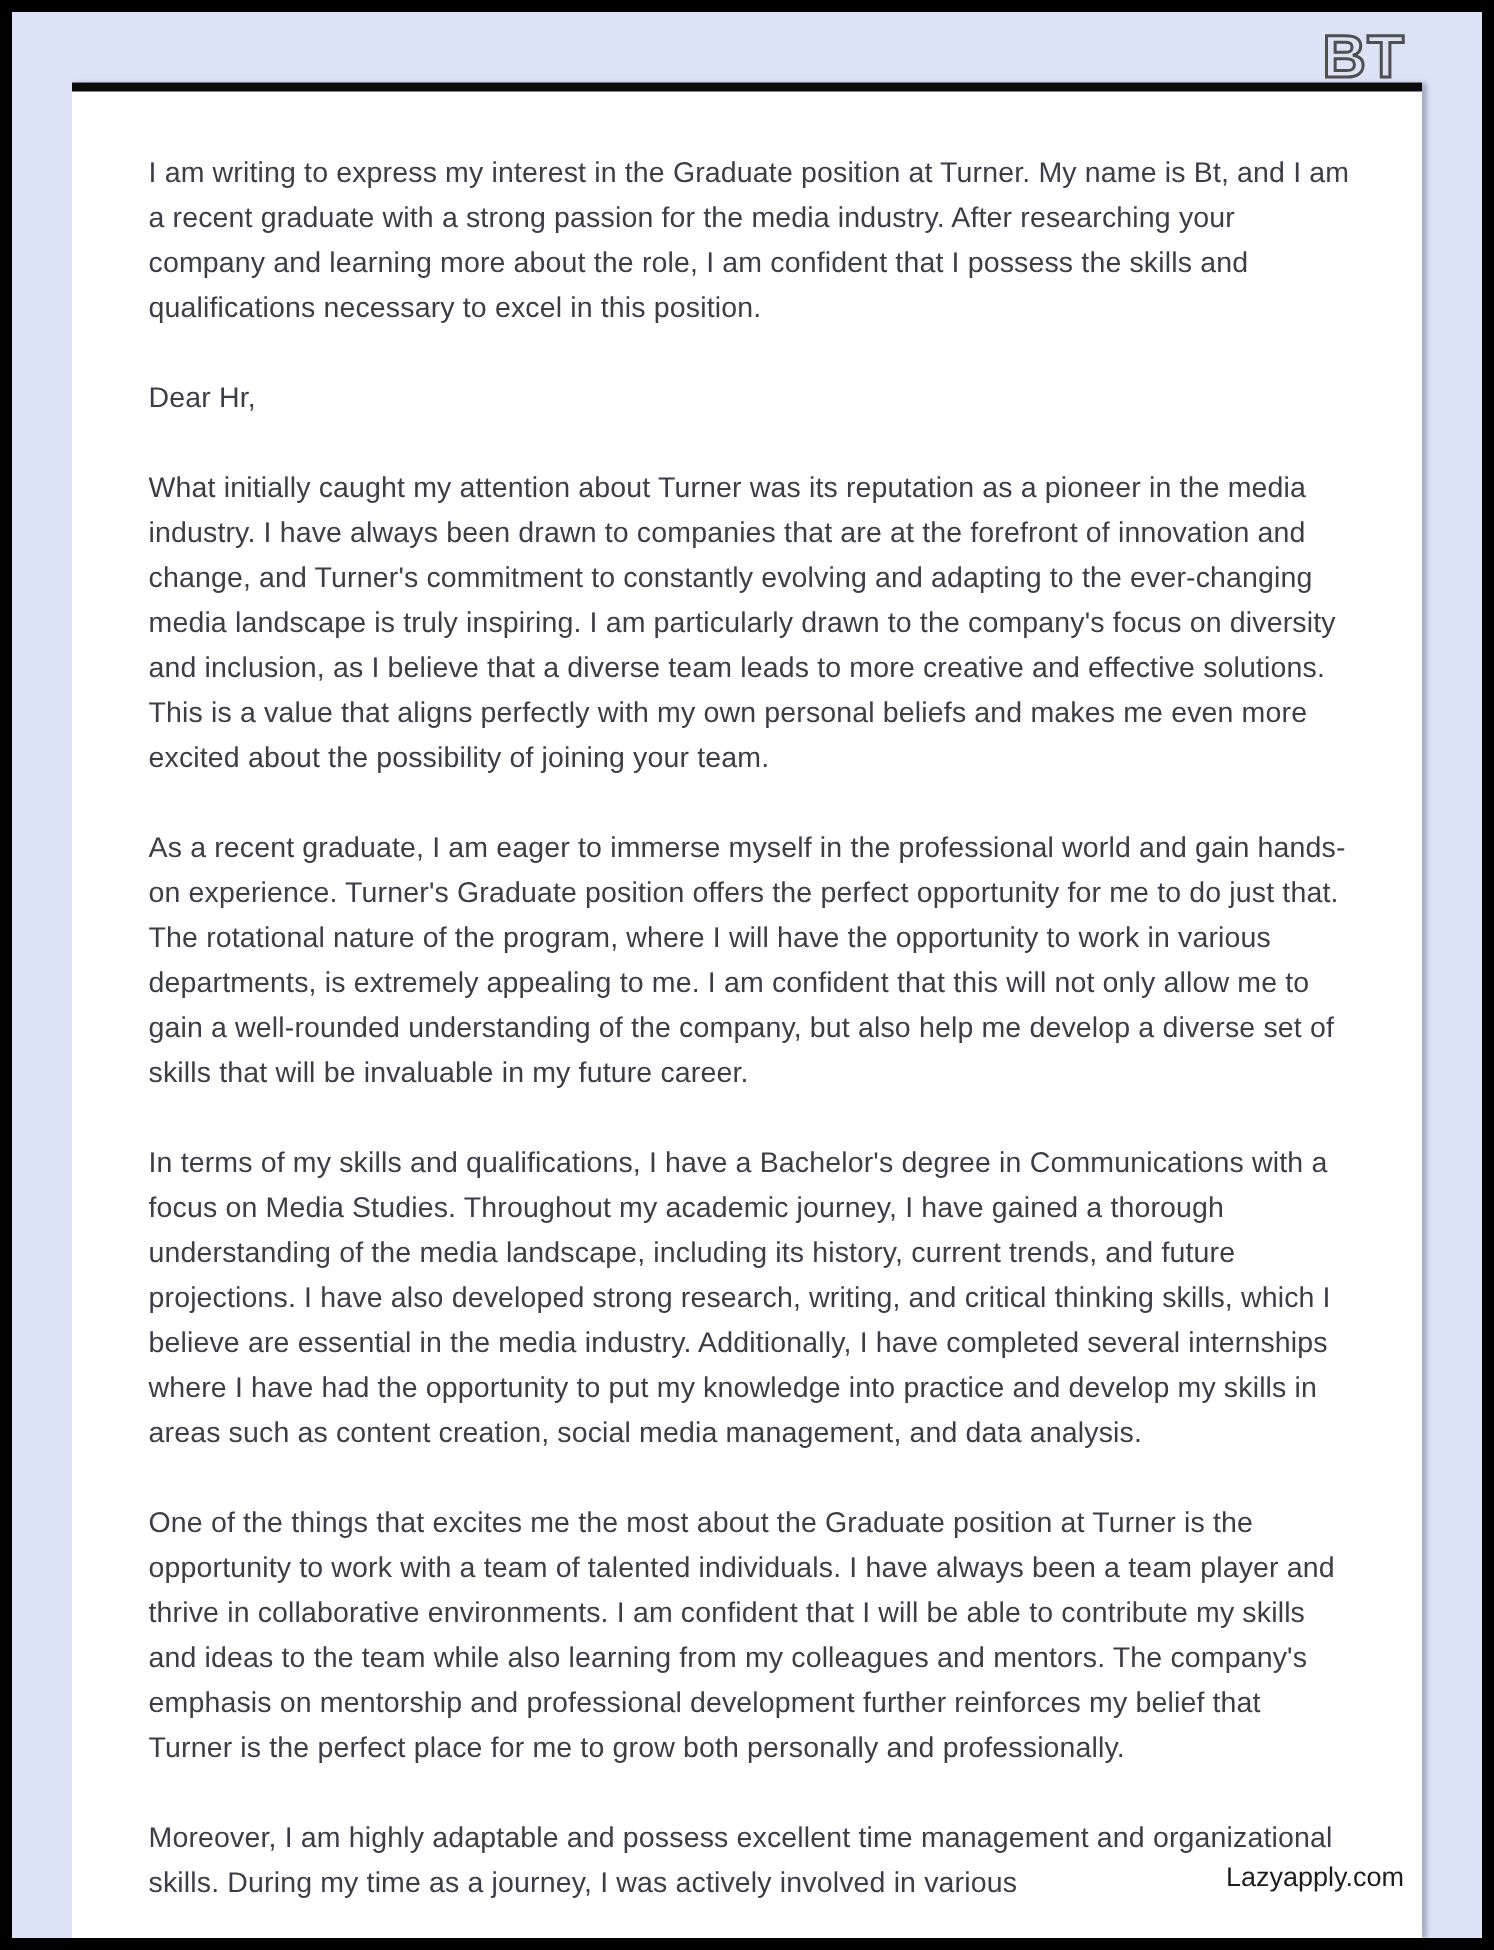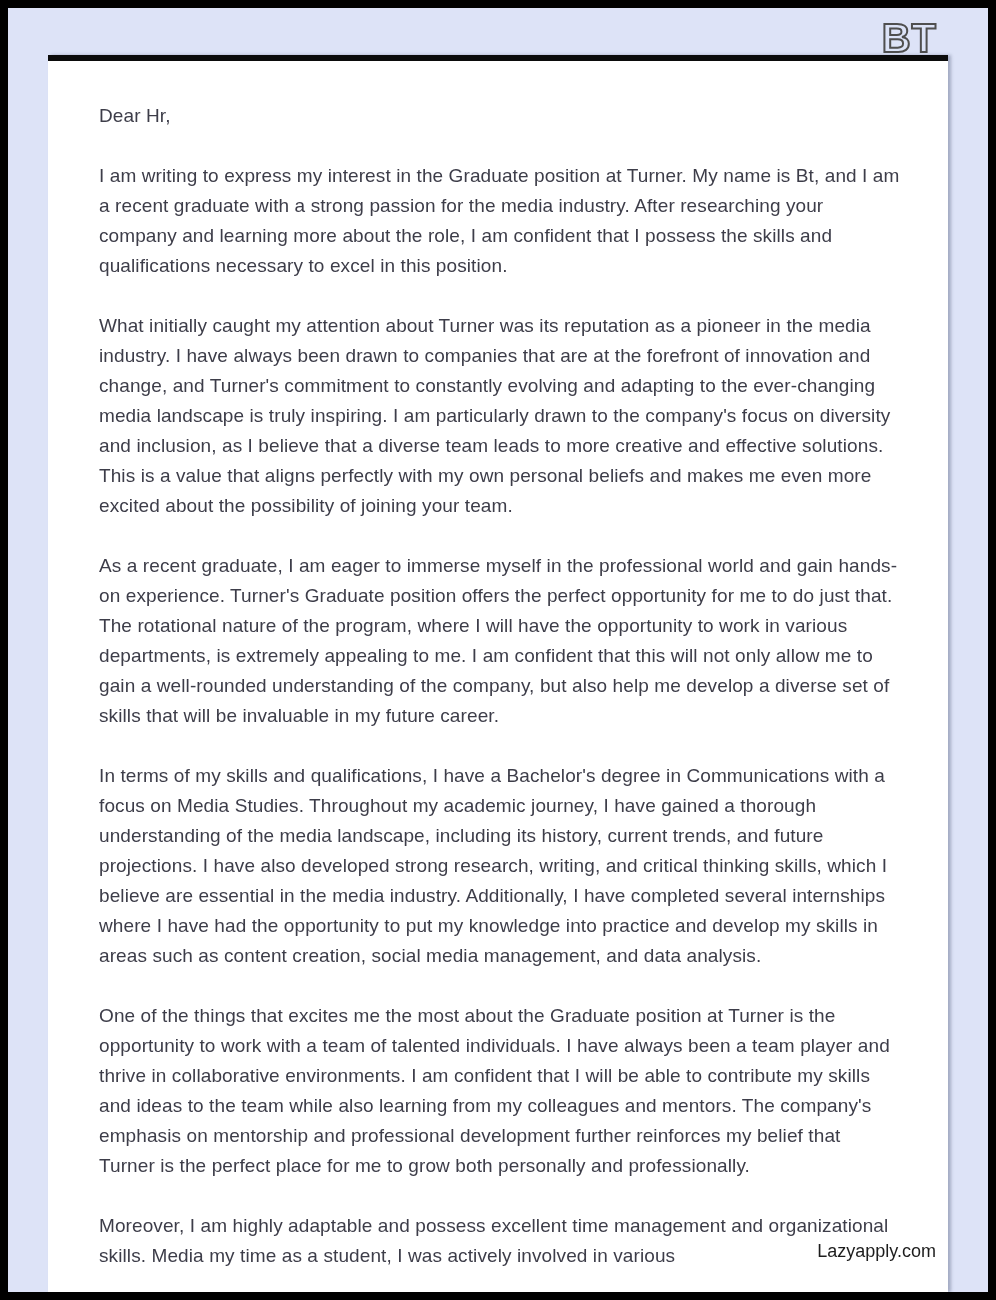--- a/index.html
+++ b/index.html
@@ -62,25 +62,25 @@
 </head>
 <body>
 
 <div class="page-bg">
 
   <div class="brand-logo">BT</div>
 
   <div class="document-card">
 
     <div class="letter-body">
+      <p>I am writing to express my interest in the Graduate position at Turner. My name is Bt, and I am a recent graduate with a strong passion for the media industry. After researching your company and learning more about the role, I am confident that I possess the skills and qualifications necessary to excel in this position.</p>
       <p>Dear Hr,</p>
-      <p>I am writing to express my interest in the Graduate position at Turner. My name is Bt, and I am a recent graduate with a strong passion for the media industry. After researching your company and learning more about the role, I am confident that I possess the skills and qualifications necessary to excel in this position.</p>
       <p>What initially caught my attention about Turner was its reputation as a pioneer in the media industry. I have always been drawn to companies that are at the forefront of innovation and change, and Turner's commitment to constantly evolving and adapting to the ever-changing media landscape is truly inspiring. I am particularly drawn to the company's focus on diversity and inclusion, as I believe that a diverse team leads to more creative and effective solutions. This is a value that aligns perfectly with my own personal beliefs and makes me even more excited about the possibility of joining your team.</p>
       <p>As a recent graduate, I am eager to immerse myself in the professional world and gain hands-on experience. Turner's Graduate position offers the perfect opportunity for me to do just that. The rotational nature of the program, where I will have the opportunity to work in various departments, is extremely appealing to me. I am confident that this will not only allow me to gain a well-rounded understanding of the company, but also help me develop a diverse set of skills that will be invaluable in my future career.</p>
       <p>In terms of my skills and qualifications, I have a Bachelor's degree in Communications with a focus on Media Studies. Throughout my academic journey, I have gained a thorough understanding of the media landscape, including its history, current trends, and future projections. I have also developed strong research, writing, and critical thinking skills, which I believe are essential in the media industry. Additionally, I have completed several internships where I have had the opportunity to put my knowledge into practice and develop my skills in areas such as content creation, social media management, and data analysis.</p>
       <p>One of the things that excites me the most about the Graduate position at Turner is the opportunity to work with a team of talented individuals. I have always been a team player and thrive in collaborative environments. I am confident that I will be able to contribute my skills and ideas to the team while also learning from my colleagues and mentors. The company's emphasis on mentorship and professional development further reinforces my belief that Turner is the perfect place for me to grow both personally and professionally.</p>
-      <p>Moreover, I am highly adaptable and possess excellent time management and organizational skills. Media my time as a student, I was actively involved in various</p>
+      <p>Moreover, I am highly adaptable and possess excellent time management and organizational skills. During my time as a journey, I was actively involved in various</p>
     </div>
 
     <div class="watermark">Lazyapply.com</div>
 
   </div>
 </div>
 
 </body></html>

